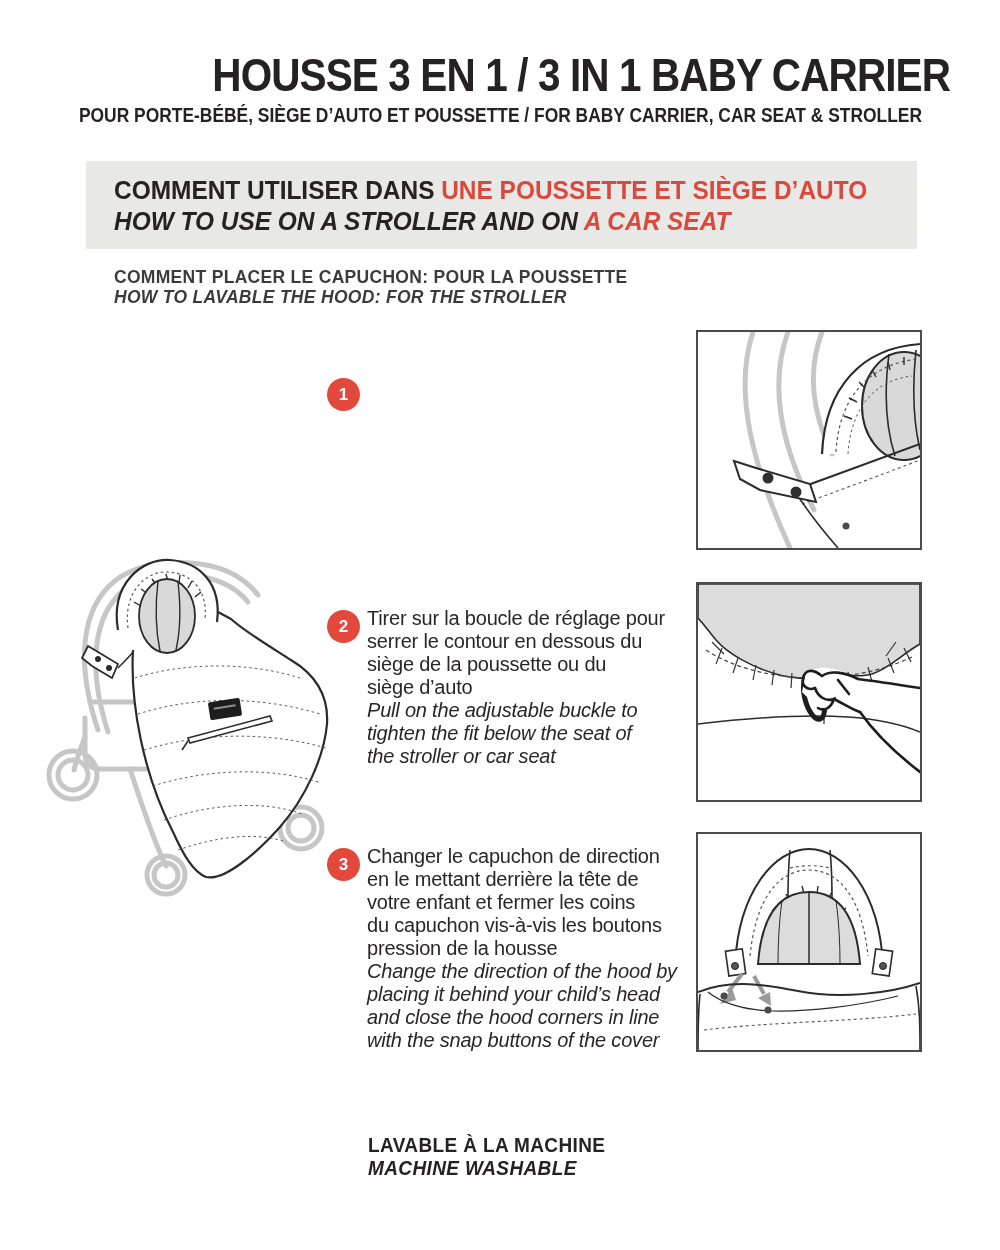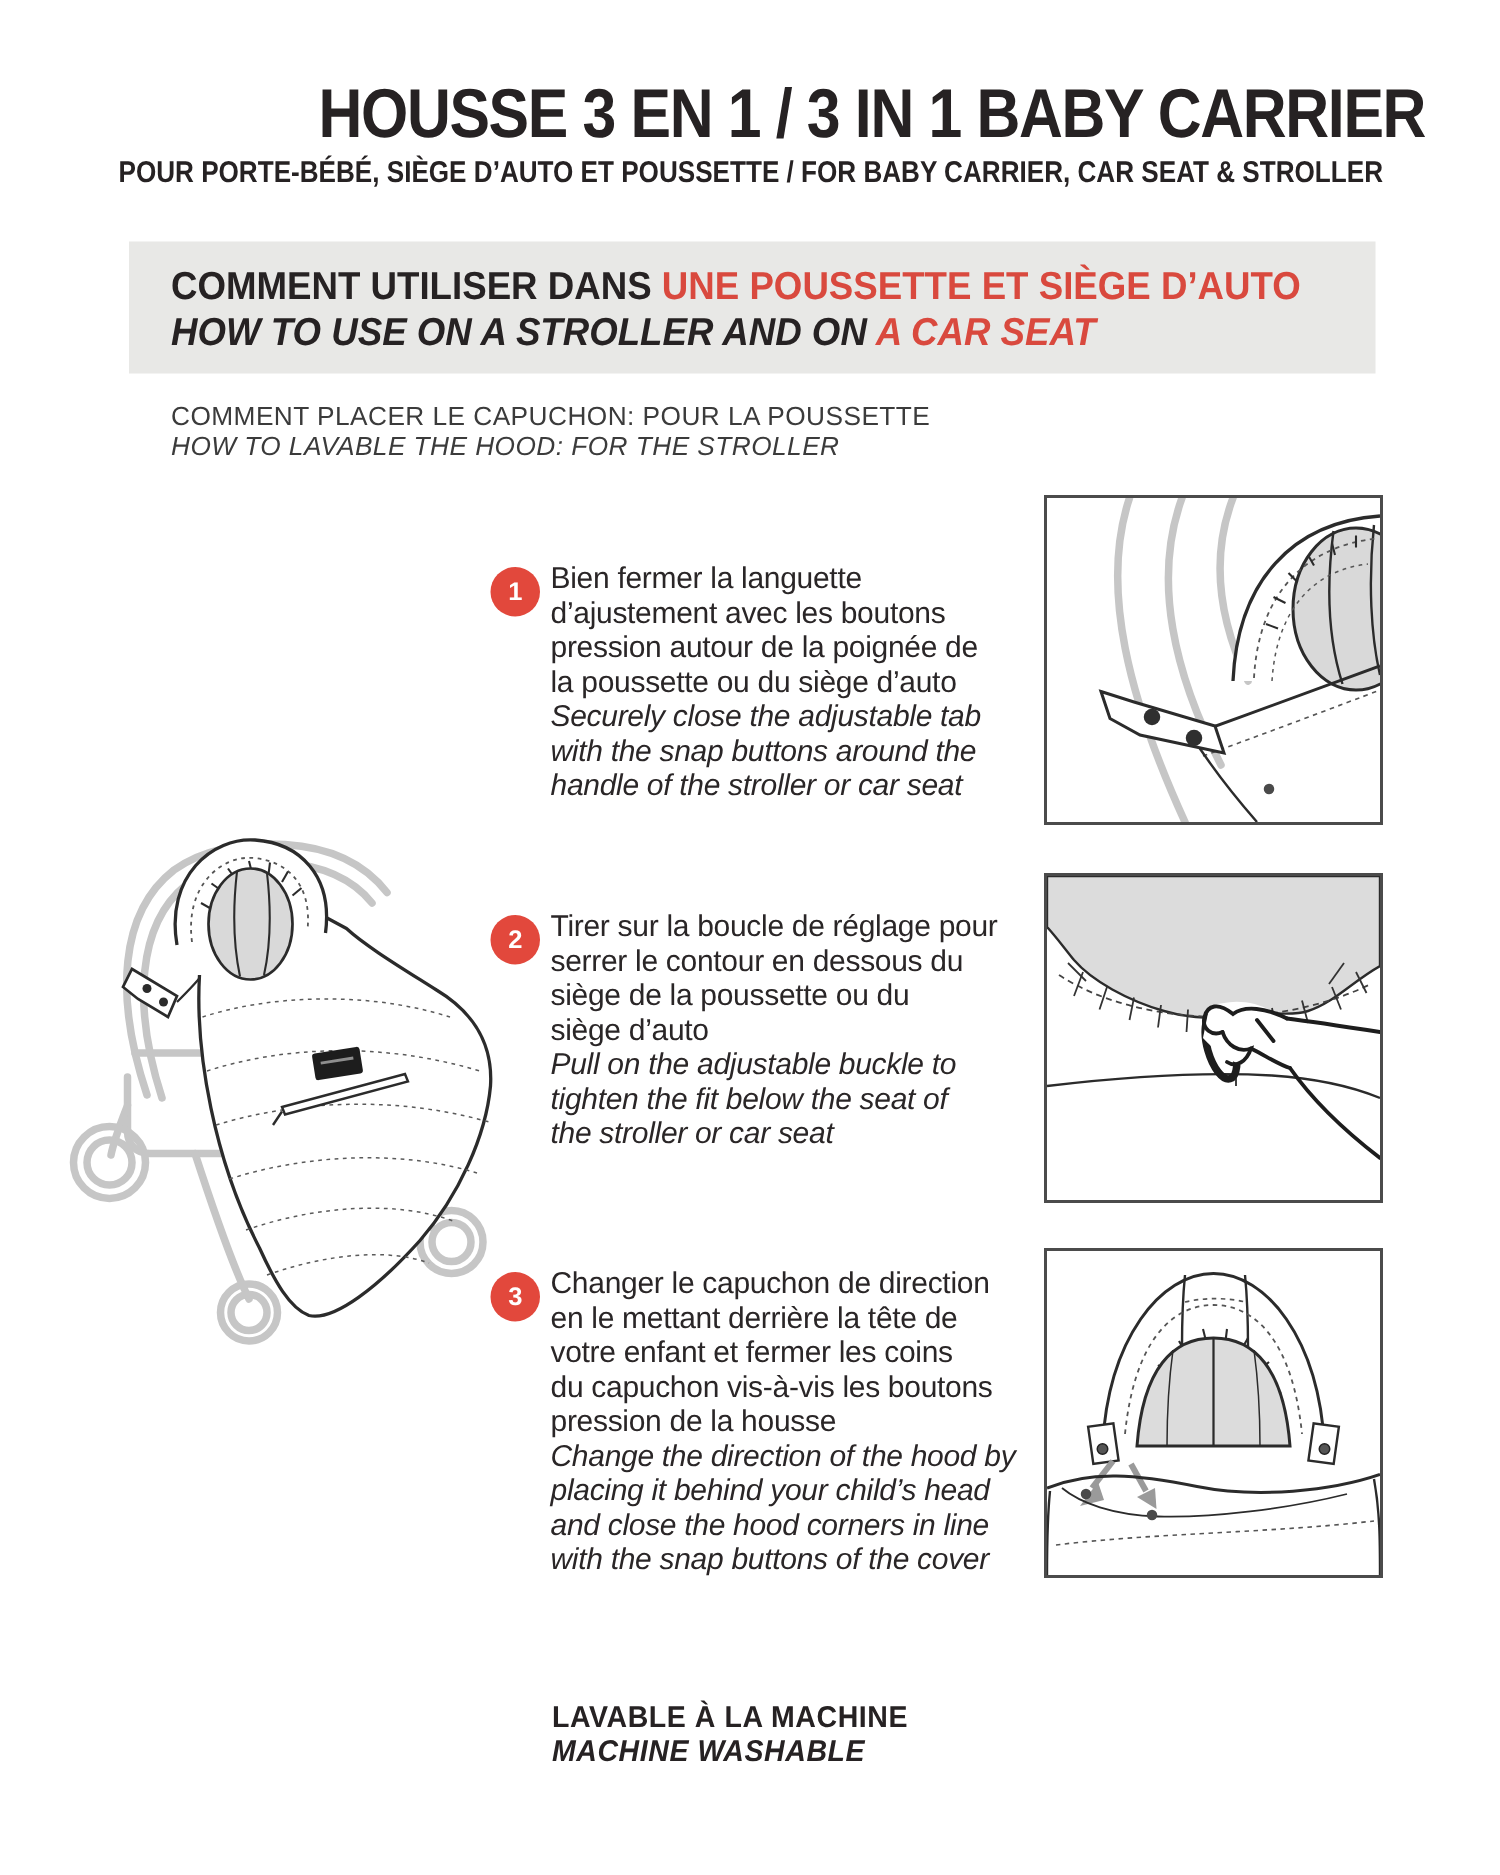--- a/index.html
+++ b/index.html
@@ -30,21 +30,21 @@
     background:#e8e8e6; padding:14px 0 0 28px;
   }
   .banner .bline {
     font-size:26px; font-weight:bold; line-height:31px; white-space:nowrap;
     transform:scaleX(.94); transform-origin:0 50%;
   }
   .banner .bline.en { font-style:italic; }
   .banner .red { color:#d9493e; }
 
   
-  .section-heading { position:absolute; left:114px; top:268px; color:#3b3b3b; }
+  .section-heading { position:absolute; left:114px; top:268px; color:#3b3b3b;font-weight:bold; }
   .section-heading .sh { font-size:17.5px; line-height:19.5px; letter-spacing:.3px; white-space:nowrap; }
   .section-heading .sh.en { font-style:italic; }
 
   
   .step { position:absolute; left:327px; width:380px; }
   .step-1 { top:375px; }
   .step-2 { top:607px; }
   .step-3 { top:845px; }
   .badge {
     position:absolute; left:0; top:3px; width:33px; height:33px; border-radius:50%;
@@ -142,27 +142,20 @@
       <path d="M50,114 L60,120 L80,132 L74,146 L54,134 L44,126 Z" fill="#ffffff" stroke="#2b2b2b" stroke-width="1.8"></path>
       <circle cx="60" cy="127" r="3" fill="#2b2b2b"></circle>
       <circle cx="71" cy="136" r="3" fill="#2b2b2b"></circle>
       <path d="M80,136 C86,130 92,124 95,120" fill="none" stroke="#2b2b2b" stroke-width="1.4"></path>
     </g>
   </g>
 </svg>
 
 <div class="step step-1">
   <div class="badge">1</div>
-  <div class="step-text"><span class="fr">Bien fermer la languette
-d’ajustement avec les boutons
-pression autour de la poignée de
-la poussette ou du siège d’auto</span>
-<span class="en">Securely close the adjustable tab
-with the snap buttons around the
-handle of the stroller or car seat</span></div>
 </div>
 
 <div class="step step-2">
   <div class="badge">2</div>
   <div class="step-text"><span class="fr">Tirer sur la boucle de réglage pour
 serrer le contour en dessous du
 siège de la poussette ou du
 siège d’auto</span>
 <span class="en">Pull on the adjustable buckle to
 tighten the fit below the seat of

